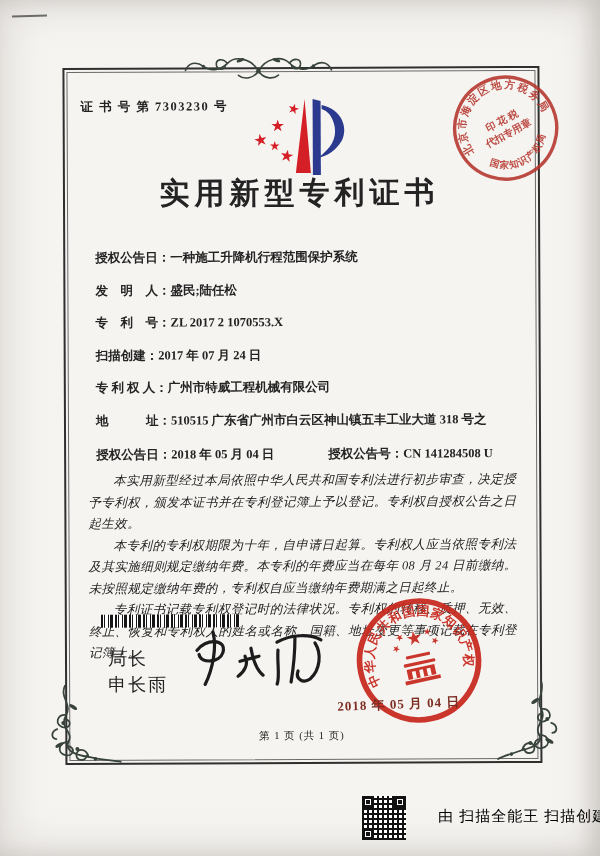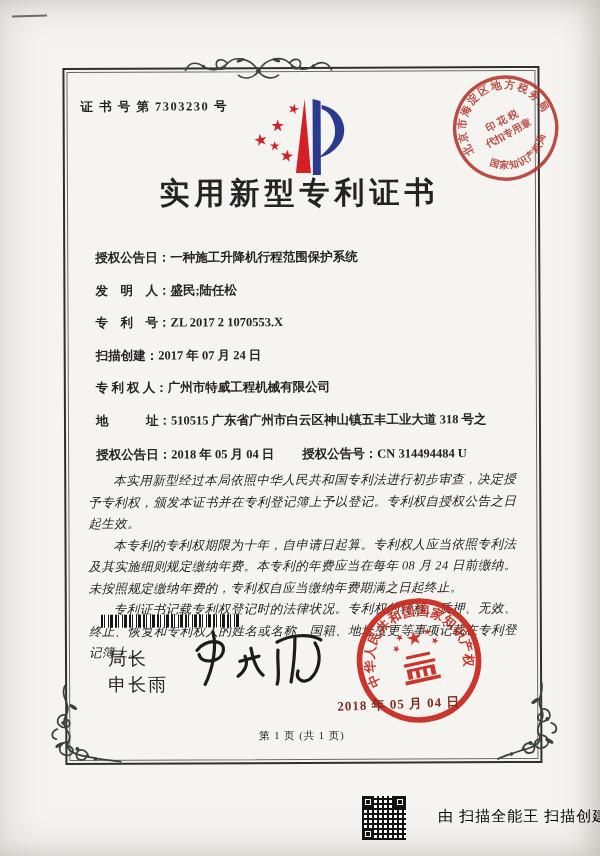--- a/index.html
+++ b/index.html
@@ -18,21 +18,21 @@
   .frame .inner{position:absolute;inset:2px;border:1px solid #6a6a6a;}
   .content{position:absolute;left:0;top:0;width:600px;height:856px;transform:rotate(-0.25deg);}
   .cert-no{position:absolute;left:82px;top:98px;font-size:12.5px;letter-spacing:1.5px;font-weight:600;}
   .logo{position:absolute;left:250px;top:95px;width:100px;height:90px;}
   .tax-stamp{position:absolute;left:452px;top:74px;width:110px;height:110px;transform:rotate(-28deg);opacity:.88;}
   .title{position:absolute;left:64px;top:173px;width:473px;text-align:center;
     font-size:30px;font-weight:bold;letter-spacing:5px;}
   .fields{position:absolute;left:96px;top:249px;width:420px;font-size:12.5px;font-weight:600;}
   .field-row{height:13px;margin-bottom:19.5px;white-space:nowrap;}
   .grant-row{position:absolute;left:96px;top:446px;font-size:12.5px;font-weight:600;white-space:nowrap;}
-  .grant-no{margin-left:28px;font-family:Liberation Mono, monospace;}
+  .grant-no{margin-left:54px;font-family:Liberation Mono, monospace;}
   .paras{position:absolute;left:88px;top:470px;width:428px;font-size:12.5px;line-height:21.5px;
     text-align:justify;font-style:italic;font-weight:500;letter-spacing:.4px;}
   .paras p{margin:0;text-indent:2em;}
   .barcode{position:absolute;left:100px;top:614px;width:139px;height:13px;
     background:repeating-linear-gradient(90deg,#161616 0 2px,#fff 2px 3px,#161616 3px 4px,#fff 4px 7px,#161616 7px 8px,#fff 8px 9px,#161616 9px 12px,#fff 12px 14px);}
   .signer{position:absolute;left:107px;top:645px;font-size:18px;font-weight:400;line-height:26px;letter-spacing:2px;}
   .signature{position:absolute;left:182px;top:626px;width:158px;height:78px;}
   .office-seal{position:absolute;left:352px;top:595px;width:132px;height:132px;transform:rotate(-12deg);opacity:.93;}
   .seal-date{position:absolute;left:336px;top:695px;width:170px;font-size:13px;font-weight:bold;
     letter-spacing:1px;color:#7e2f24;transform:rotate(-2deg);}
@@ -167,21 +167,21 @@
     </div>
     <div class="field-row">
       <span>专 利 权 人：</span><span>广州市特威工程机械有限公司</span>
     </div>
     <div class="field-row">
       <span>地　　　址：</span><span>510515 广东省广州市白云区神山镇五丰工业大道 318 号之</span>
     </div>
   </div>
 
   <div class="grant-row">
-    <span>授权公告日：</span><span>2018 年 05 月 04 日</span><span class="grant-no">授权公告号：</span><span>CN 314494484 U</span>
+    <span>授权公告日：</span><span>2018 年 05 月 04 日</span><span class="grant-no">授权公告号：</span><span>CN 141284508 U</span>
   </div>
 
   <div class="paras">
     <p>本实用新型经过本局依照中华人民共和国专利法进行初步审查，决定授予专利权，颁发本证书并在专利登记簿上予以登记。专利权自授权公告之日起生效。</p>
     <p>本专利的专利权期限为十年，自申请日起算。专利权人应当依照专利法及其实施细则规定缴纳年费。本专利的年费应当在每年 08 月 24 日前缴纳。未按照规定缴纳年费的，专利权自应当缴纳年费期满之日起终止。</p>
     <p>专利证书记载专利权登记时的法律状况。专利权的转移、质押、无效、终止、恢复和专利权人的姓名或名称、国籍、地址变更等事项记载在专利登记簿上。</p>
   </div>
 
   <div class="barcode"></div>
 

